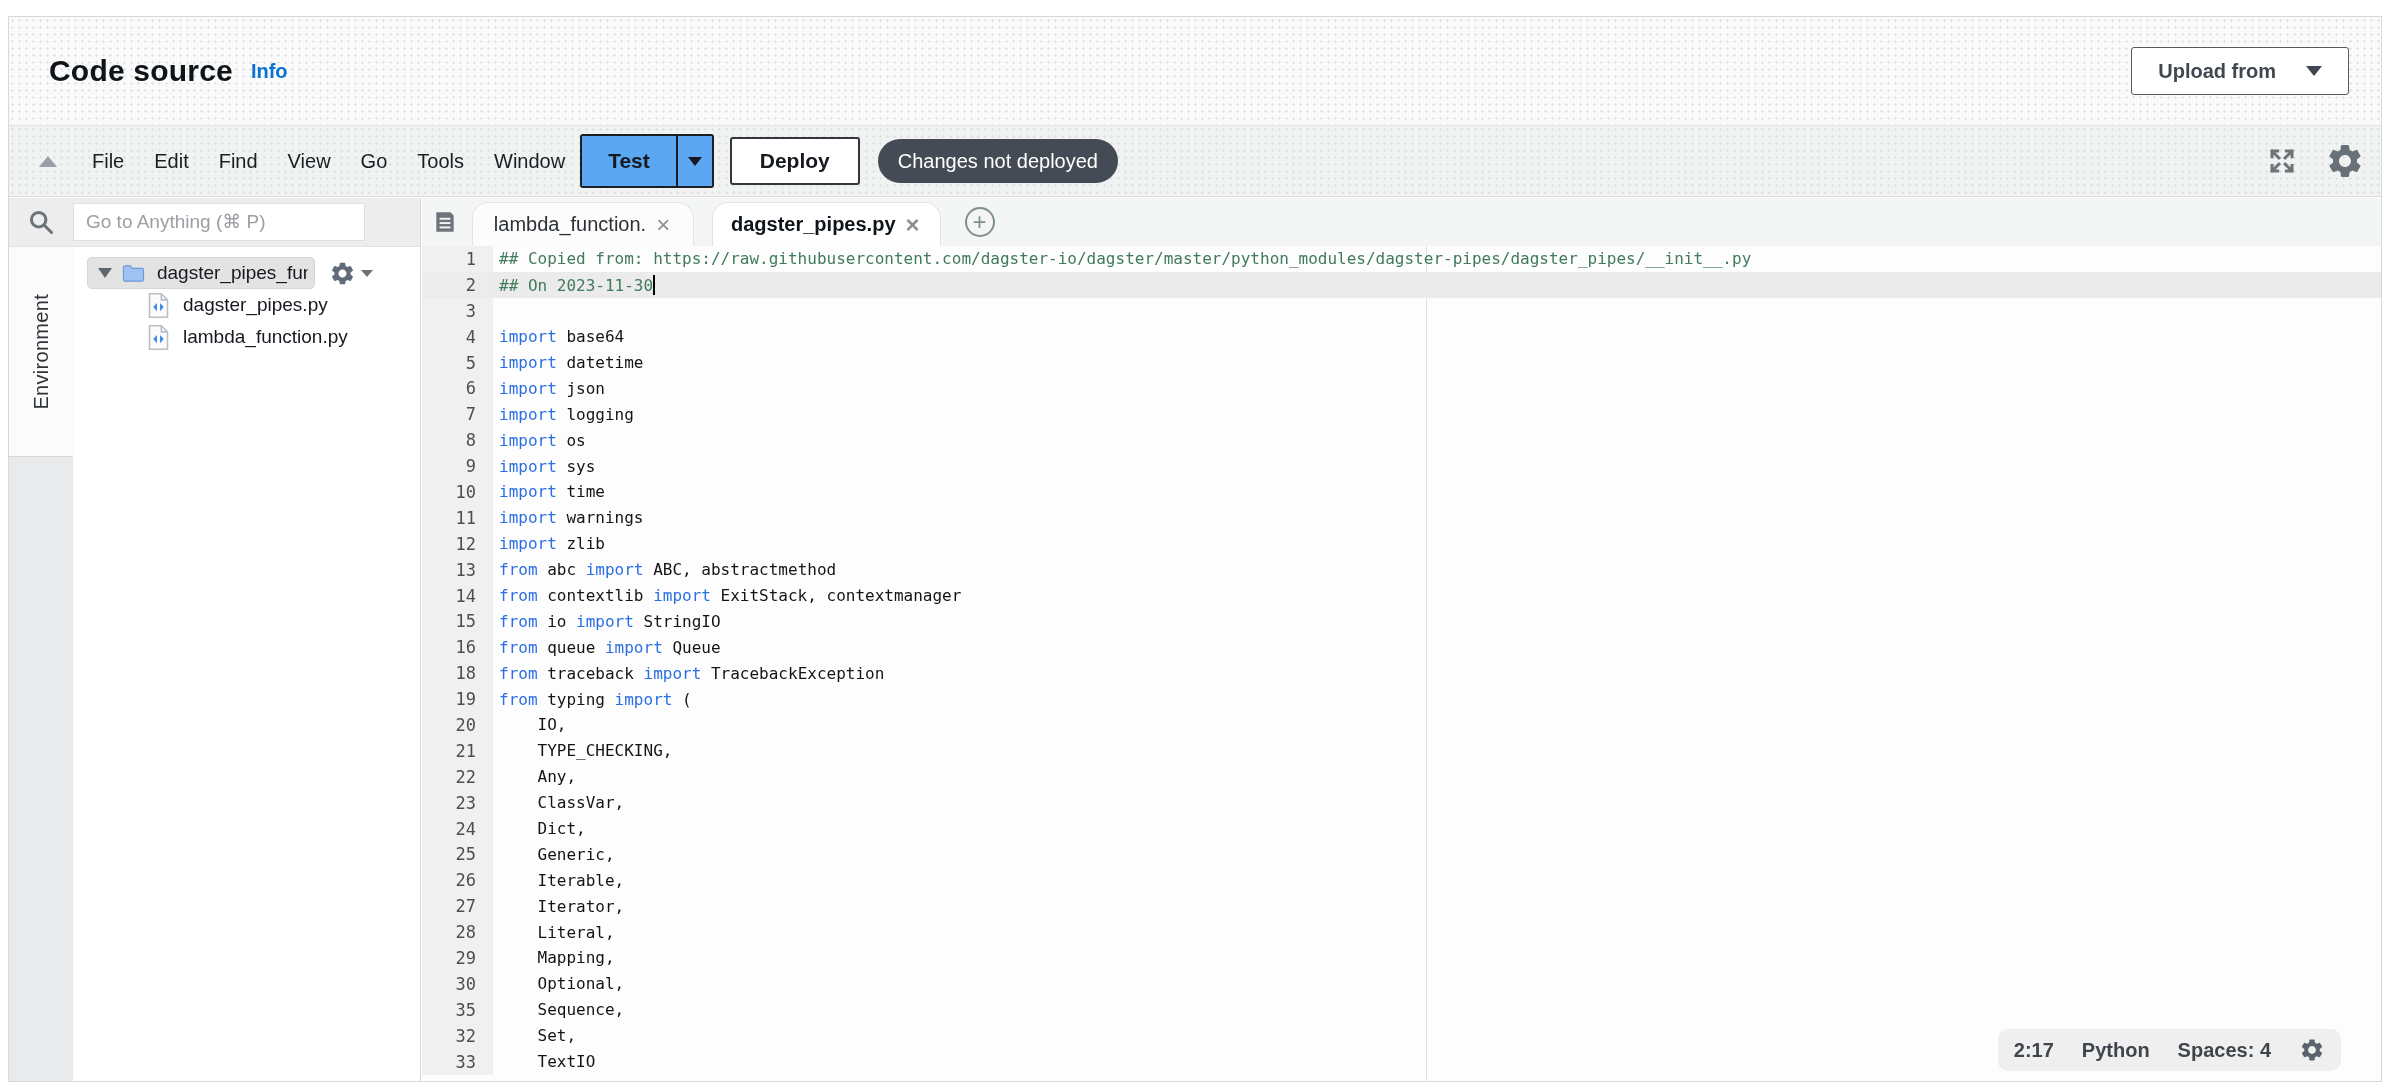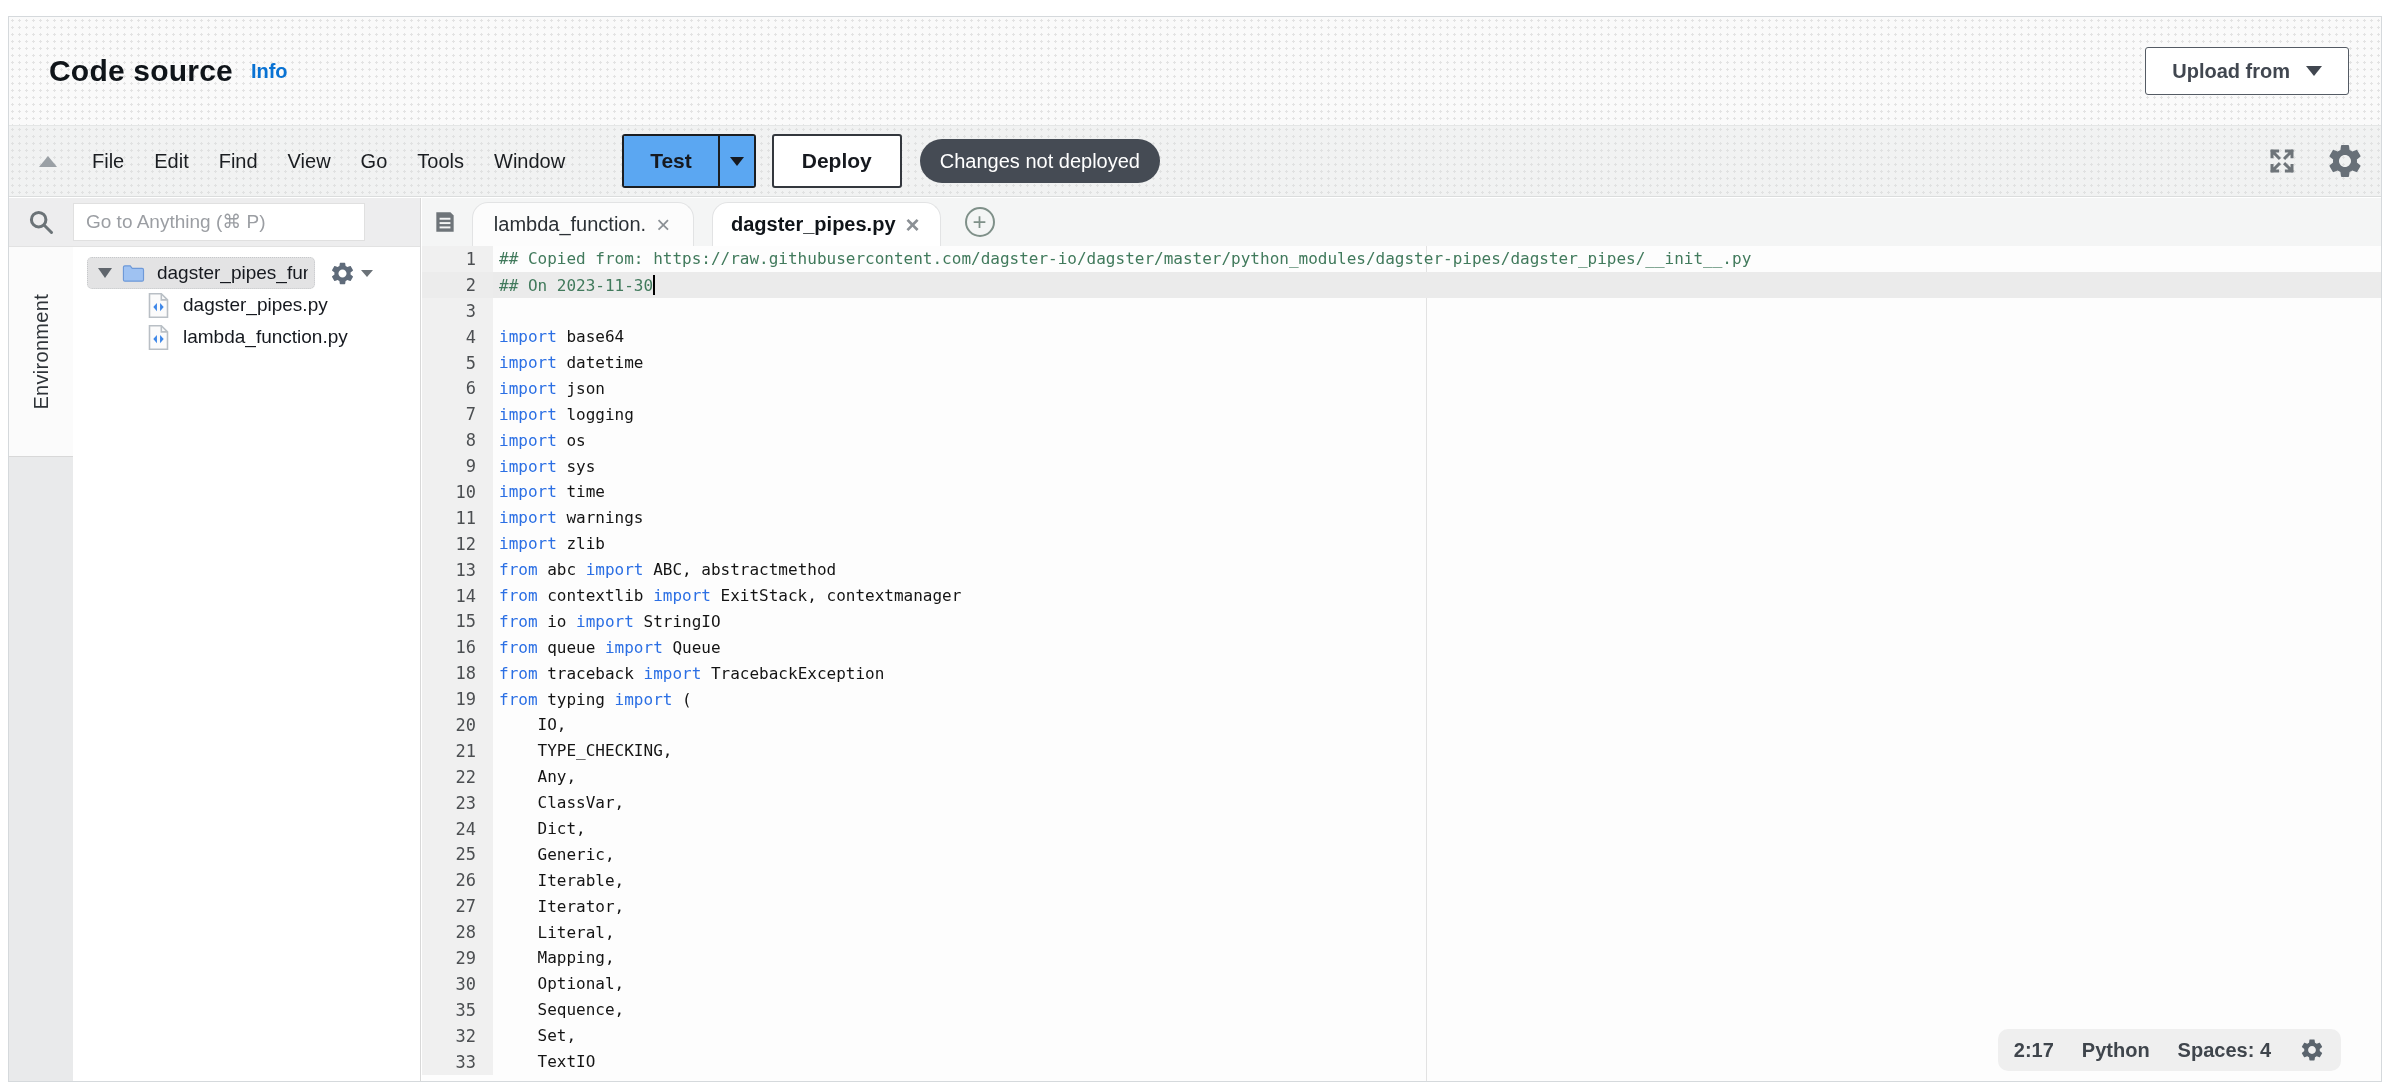--- a/index.html
+++ b/index.html
@@ -19,21 +19,21 @@
     background:#fafafa;
     background-image:radial-gradient(circle, #e3e3e3 1px, transparent 1.3px);
     background-size:7px 7px;
     display:flex; align-items:center; padding:0 32px 0 40px;
   }
   .page-title { font-size:30px; font-weight:bold; color:#0f1419; letter-spacing:0.2px; }
   .info-link { font-size:20px; font-weight:bold; color:#0972d3; margin-left:18px; cursor:pointer; }
   .header-spacer { flex:1; }
   .upload-btn {
     background:#ffffff; border:1px solid #545b64; border-radius:3px;
-    height:48px; padding:0 26px; display:flex; align-items:center; gap:16px;
+    height:48px; padding:0 26px; display:flex; align-items:center; gap:30px;
     font-size:20px; font-weight:bold; color:#414750; cursor:pointer;
   }
   .caret-down {
     width:0; height:0; border-left:8px solid transparent; border-right:8px solid transparent;
     border-top:10px solid #414750; display:inline-block;
   }
   
   .menubar {
     position:absolute; left:0; top:108px; right:0; height:72px;
     background:#f1f2f2;
@@ -41,34 +41,34 @@
     background-size:7px 7px;
     border-top:1px solid #e4e6e6; border-bottom:1px solid #dadcdc;
     display:flex; align-items:center; padding:0 16px 0 30px;
   }
   .collapse-tri {
     width:0; height:0; border-left:9px solid transparent; border-right:9px solid transparent;
     border-bottom:11px solid #9aa0a5; margin-right:20px;
   }
   .menu-item { font-size:20px; color:#1a1d21; padding:0 15px; cursor:pointer; }
   .test-split {
-    margin-left:42px; display:flex; height:54px; border:2px solid #1b1e22; border-radius:3px;
+    display:flex; height:54px; border:2px solid #1b1e22; border-radius:3px;
     overflow:hidden; cursor:pointer;
   }
   .test-main {
     background:#5ba7f2; display:flex; align-items:center; padding:0 26px;
     font-size:21px; font-weight:bold; color:#16191f;
   }
   .test-caret {
     background:#5ba7f2; border-left:2px solid #1b1e22; width:36px;
     display:flex; align-items:center; justify-content:center;
   }
   .test-caret .caret-down { border-left-width:7px; border-right-width:7px; border-top-width:9px; border-top-color:#16191f; }
   .deploy-btn {
-    margin-left:16px; height:54px; background:#ffffff; border:2px solid #33373d; border-radius:3px;
+    margin-left:16px; height:48px; background:#ffffff; border:2px solid #33373d; border-radius:3px;
     display:flex; align-items:center; padding:0 28px;
     font-size:21px; font-weight:bold; color:#16191f; cursor:pointer;
   }
   .deploy-badge {
     margin-left:18px; height:44px; background:#454b54; border-radius:22px;
     display:flex; align-items:center; padding:0 20px;
     font-size:20px; color:#ffffff;
   }
   .menubar-spacer { flex:1; }
   .iconbtn { display:flex; align-items:center; justify-content:center; cursor:pointer; }

